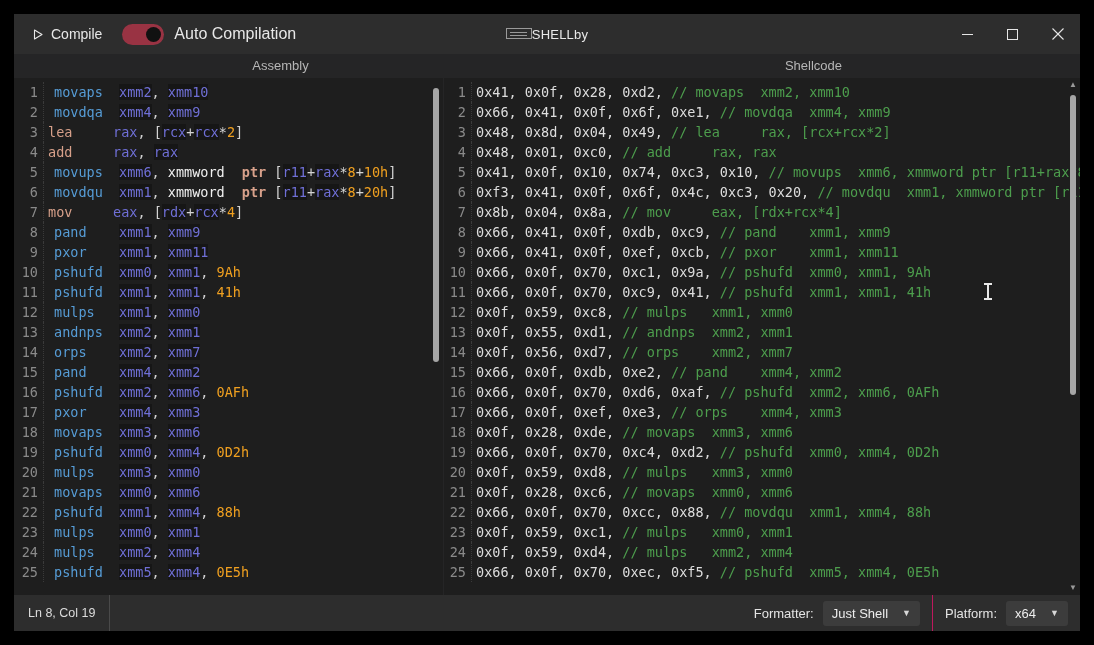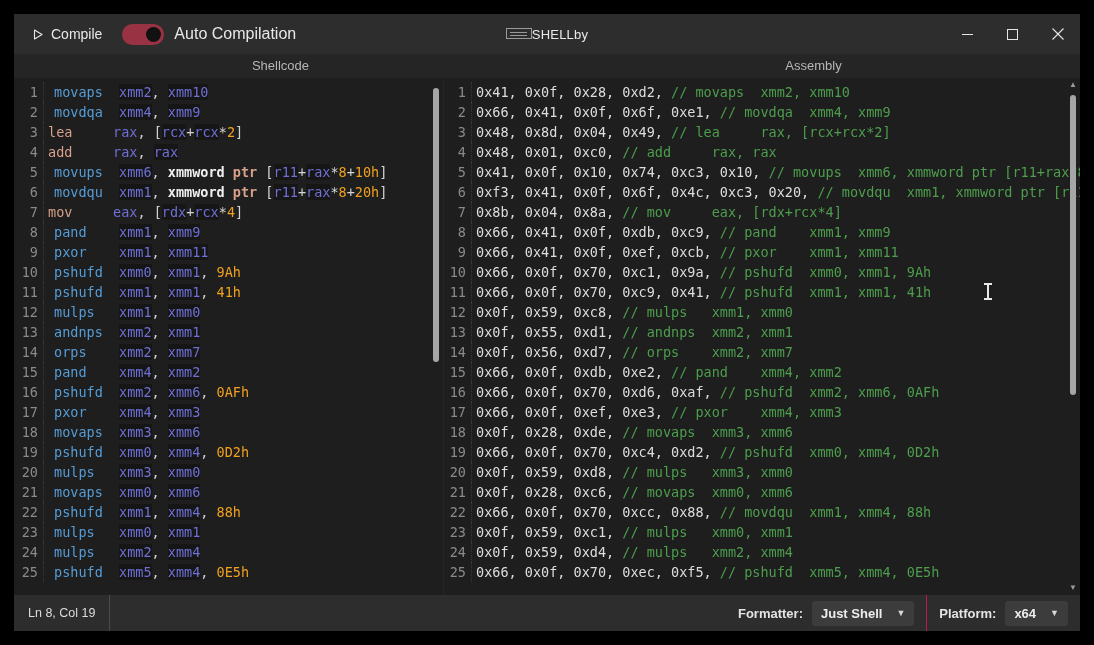--- a/index.html
+++ b/index.html
@@ -114,22 +114,22 @@
   .shell .gutter { flex: 0 0 28px; }
   .code-txt { padding-left: 4px; flex: 1 1 auto; }
 
   
   .t-mn1 { color: #569cd6; margin-left: 6px; }            
   .t-mn2 { color: #d7a08a; }            
   .t-reg { color: #6f6fd6; background: #161616; }
   .t-regp{ color: #6f6fd6; }
   .t-num { color: #f0a020; }
   .t-pln { color: #d4d4d4; }
-  .t-kw  { color: #f0f0f0; font-weight: bold; }
-  .t-ptr { color: #d7a08a; font-weight: bold; }
+  .t-kw  { color: #f0f0f0; font-weight: normal; }
+  .t-ptr { color: #d7a08a; font-weight: bold; margin-left: 9px; }
   .t-byte{ color: #dedede; }
   .t-cmt { color: #4d9e4d; }
 
   
   .vscroll {
     position: absolute; top: 0; right: 0; width: 14px; bottom: 0;
     background: transparent;
   }
   .vscroll .thumb {
     position: absolute; left: 4px; width: 6px;
@@ -166,21 +166,21 @@
   }
   .status-cell {
     height: 100%; display: flex; align-items: center;
     padding: 0 14px; color: #dcdcdc; font-size: 12.5px;
     border-right: 1px solid #4a4a4a;
   }
   .status-spacer { flex: 1 1 auto; }
   .status-right { display: flex; align-items: center; height: 100%; }
   .sel-group {
     display: flex; align-items: center; gap: 9px;
-    padding: 0 12px; height: 100%; font-weight: bold;
+    padding: 0 12px; height: 100%;
   }
   .sel-group.divided { border-left: 1px solid #be185d; }
   .sel-label { color: #e4e4e4; font-size: 13px; }
   .select {
     background: #3c3c3c; color: #ededed; font-size: 13px;
     border-radius: 3px; padding: 5px 9px;
     display: flex; align-items: center; gap: 14px;
     cursor: pointer; min-width: 62px; justify-content: space-between;
   }
   .caret-dn { font-size: 9px; color: #d8d8d8; }
@@ -232,22 +232,22 @@
       <div class="win-btn close">
         <svg width="12" height="12" viewBox="0 0 12 12">
           <line x1="0.5" y1="0.5" x2="11.5" y2="11.5" stroke="#e6e6e6" stroke-width="1.1"></line>
           <line x1="11.5" y1="0.5" x2="0.5" y2="11.5" stroke="#e6e6e6" stroke-width="1.1"></line>
         </svg>
       </div>
     </div>
   </div>
 
   <div class="panel-headers">
+    <div class="panel-header">Assembly</div>
     <div class="panel-header">Shellcode</div>
-    <div class="panel-header">Assembly</div>
   </div>
 
   <div class="editors">
 
     <div class="editor asm">
       <div class="code-area" id="asm-area">
           <div class="code-line"><span class="gutter">1</span><span class="code-txt"><span class="t-mn1">movaps  </span><span class="t-reg">xmm2</span><span class="t-pln">, </span><span class="t-reg">xmm10</span></span></div>
           <div class="code-line"><span class="gutter">2</span><span class="code-txt"><span class="t-mn1">movdqa  </span><span class="t-reg">xmm4</span><span class="t-pln">, </span><span class="t-reg">xmm9</span></span></div>
           <div class="code-line"><span class="gutter">3</span><span class="code-txt"><span class="t-mn2">lea     </span><span class="t-regp">rax</span><span class="t-pln">, [</span><span class="t-reg">rcx</span><span class="t-pln">+</span><span class="t-reg">rcx</span><span class="t-pln">*</span><span class="t-num">2</span><span class="t-pln">]</span></span></div>
           <div class="code-line"><span class="gutter">4</span><span class="code-txt"><span class="t-mn2">add     </span><span class="t-regp">rax</span><span class="t-pln">, </span><span class="t-reg">rax</span></span></div>
@@ -290,21 +290,21 @@
           <div class="code-line"><span class="gutter">7</span><span class="code-txt"><span class="t-byte">0x8b, 0x04, 0x8a, </span><span class="t-cmt">// mov     eax, [rdx+rcx*4]</span></span></div>
           <div class="code-line"><span class="gutter">8</span><span class="code-txt"><span class="t-byte">0x66, 0x41, 0x0f, 0xdb, 0xc9, </span><span class="t-cmt">// pand    xmm1, xmm9</span></span></div>
           <div class="code-line"><span class="gutter">9</span><span class="code-txt"><span class="t-byte">0x66, 0x41, 0x0f, 0xef, 0xcb, </span><span class="t-cmt">// pxor    xmm1, xmm11</span></span></div>
           <div class="code-line"><span class="gutter">10</span><span class="code-txt"><span class="t-byte">0x66, 0x0f, 0x70, 0xc1, 0x9a, </span><span class="t-cmt">// pshufd  xmm0, xmm1, 9Ah</span></span></div>
           <div class="code-line"><span class="gutter">11</span><span class="code-txt"><span class="t-byte">0x66, 0x0f, 0x70, 0xc9, 0x41, </span><span class="t-cmt">// pshufd  xmm1, xmm1, 41h</span></span></div>
           <div class="code-line"><span class="gutter">12</span><span class="code-txt"><span class="t-byte">0x0f, 0x59, 0xc8, </span><span class="t-cmt">// mulps   xmm1, xmm0</span></span></div>
           <div class="code-line"><span class="gutter">13</span><span class="code-txt"><span class="t-byte">0x0f, 0x55, 0xd1, </span><span class="t-cmt">// andnps  xmm2, xmm1</span></span></div>
           <div class="code-line"><span class="gutter">14</span><span class="code-txt"><span class="t-byte">0x0f, 0x56, 0xd7, </span><span class="t-cmt">// orps    xmm2, xmm7</span></span></div>
           <div class="code-line"><span class="gutter">15</span><span class="code-txt"><span class="t-byte">0x66, 0x0f, 0xdb, 0xe2, </span><span class="t-cmt">// pand    xmm4, xmm2</span></span></div>
           <div class="code-line"><span class="gutter">16</span><span class="code-txt"><span class="t-byte">0x66, 0x0f, 0x70, 0xd6, 0xaf, </span><span class="t-cmt">// pshufd  xmm2, xmm6, 0AFh</span></span></div>
-          <div class="code-line"><span class="gutter">17</span><span class="code-txt"><span class="t-byte">0x66, 0x0f, 0xef, 0xe3, </span><span class="t-cmt">// pxor    xmm4, xmm3</span></span></div>
+          <div class="code-line"><span class="gutter">17</span><span class="code-txt"><span class="t-byte">0x66, 0x0f, 0xef, 0xe3, </span><span class="t-cmt">// orps    xmm4, xmm3</span></span></div>
           <div class="code-line"><span class="gutter">18</span><span class="code-txt"><span class="t-byte">0x0f, 0x28, 0xde, </span><span class="t-cmt">// movaps  xmm3, xmm6</span></span></div>
           <div class="code-line"><span class="gutter">19</span><span class="code-txt"><span class="t-byte">0x66, 0x0f, 0x70, 0xc4, 0xd2, </span><span class="t-cmt">// pshufd  xmm0, xmm4, 0D2h</span></span></div>
           <div class="code-line"><span class="gutter">20</span><span class="code-txt"><span class="t-byte">0x0f, 0x59, 0xd8, </span><span class="t-cmt">// mulps   xmm3, xmm0</span></span></div>
           <div class="code-line"><span class="gutter">21</span><span class="code-txt"><span class="t-byte">0x0f, 0x28, 0xc6, </span><span class="t-cmt">// movaps  xmm0, xmm6</span></span></div>
           <div class="code-line"><span class="gutter">22</span><span class="code-txt"><span class="t-byte">0x66, 0x0f, 0x70, 0xcc, 0x88, </span><span class="t-cmt">// movdqu  xmm1, xmm4, 88h</span></span></div>
           <div class="code-line"><span class="gutter">23</span><span class="code-txt"><span class="t-byte">0x0f, 0x59, 0xc1, </span><span class="t-cmt">// mulps   xmm0, xmm1</span></span></div>
           <div class="code-line"><span class="gutter">24</span><span class="code-txt"><span class="t-byte">0x0f, 0x59, 0xd4, </span><span class="t-cmt">// mulps   xmm2, xmm4</span></span></div>
           <div class="code-line"><span class="gutter">25</span><span class="code-txt"><span class="t-byte">0x66, 0x0f, 0x70, 0xec, 0xf5, </span><span class="t-cmt">// pshufd  xmm5, xmm4, 0E5h</span></span></div>
         </div>
       <div class="fade-bottom"></div>

